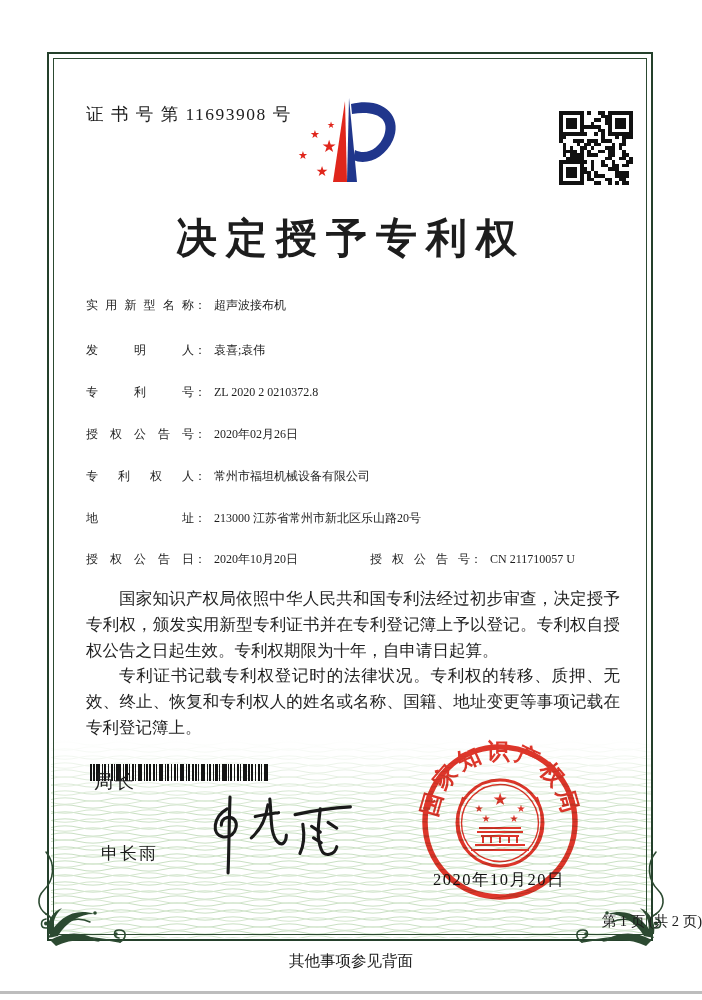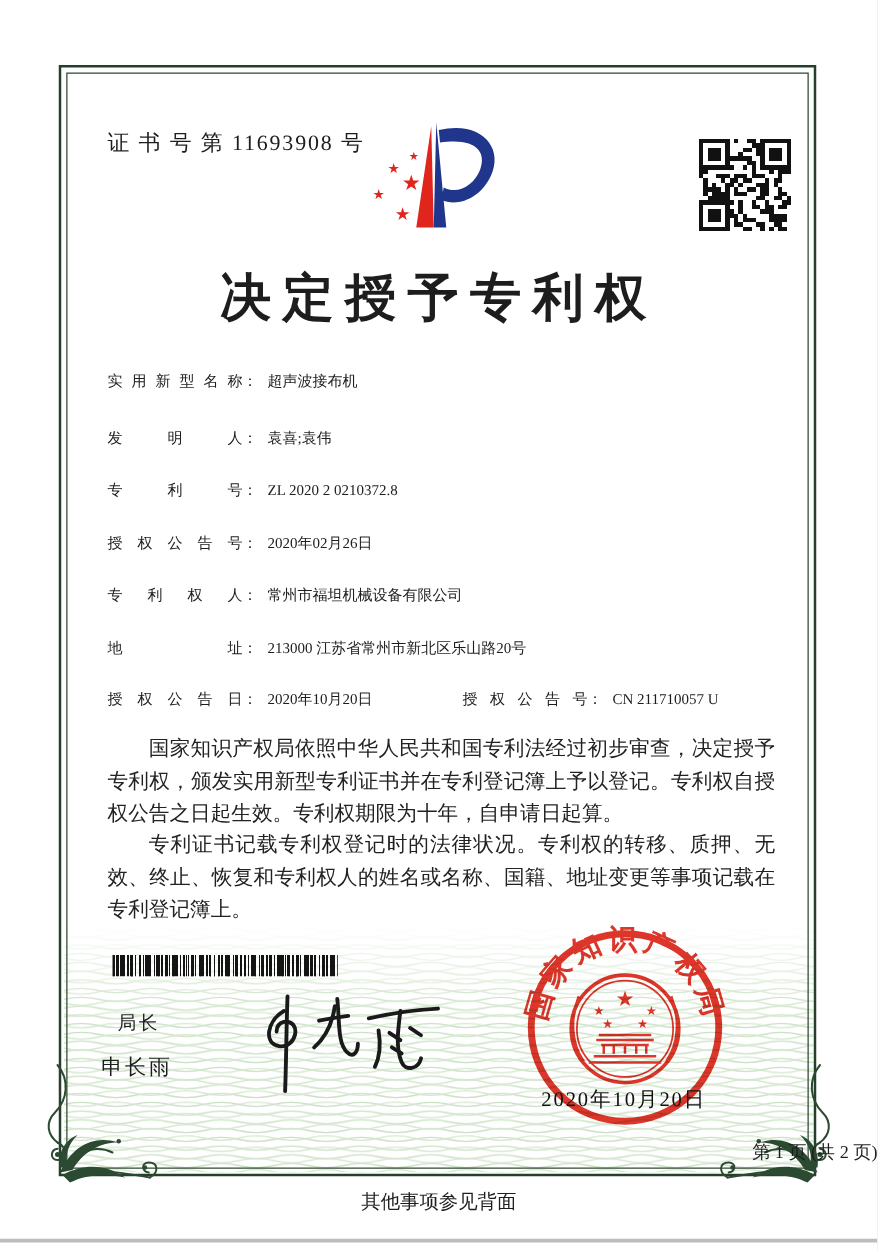--- a/index.html
+++ b/index.html
@@ -35,22 +35,22 @@
   .paras{position:absolute;left:86px;top:586px;width:534px;font-size:16.5px;
     line-height:25.8px;text-align:justify;z-index:4;color:#222;}
   .paras p{margin:0;text-indent:2em;}
   
   .barcode{position:absolute;left:90px;top:764px;width:180px;height:17px;z-index:4;
     background-image:
       repeating-linear-gradient(90deg,#141414 0 1px,transparent 1px 3px),
       repeating-linear-gradient(90deg,#141414 0 2px,transparent 2px 7px),
       repeating-linear-gradient(90deg,transparent 0 4px,#141414 4px 5px,transparent 5px 11px);}
   
-  .director-title{position:absolute;left:94px;top:809px;font-size:15px;letter-spacing:2px;z-index:4;}
-  .director-name{position:absolute;left:81px;top:842px;font-size:17px;letter-spacing:2px;z-index:4;}
+  .director-title{position:absolute;left:94px;top:769px;font-size:19px;letter-spacing:2px;z-index:4;}
+  .director-name{position:absolute;left:101px;top:842px;font-size:17px;letter-spacing:2px;z-index:4;}
   .signature{position:absolute;left:198px;top:790px;z-index:4;}
   
   .seal{position:absolute;left:415px;top:737px;z-index:5;mix-blend-mode:multiply;opacity:.95;}
   .seal-date{position:absolute;left:433px;top:869px;font-size:16.5px;letter-spacing:1.5px;
     color:#111;z-index:6;white-space:nowrap;}
   
   .page-info{position:absolute;left:0;top:912px;width:100%;text-align:right;font-size:14.5px;z-index:4;}
   .back-note{position:absolute;left:0;top:951px;width:100%;text-align:center;font-size:15.5px;z-index:4;}
   .scan-edge{position:absolute;left:0;top:991px;width:100%;height:3px;background:#9a9a9a;opacity:.65;z-index:7;}
 </style>

